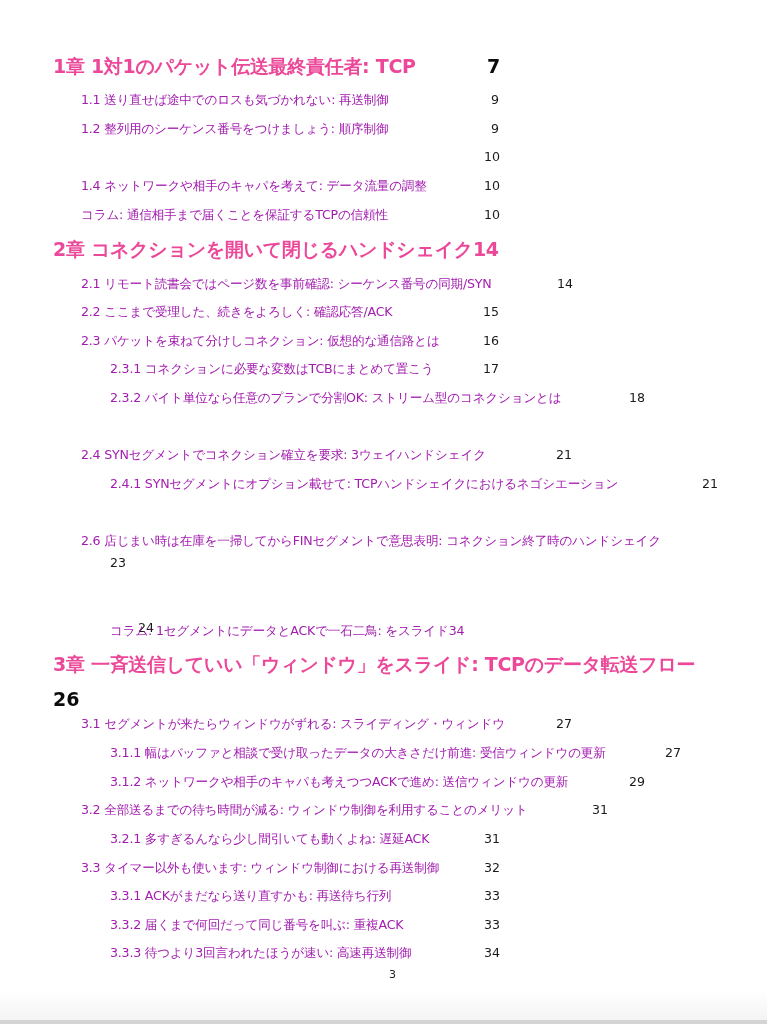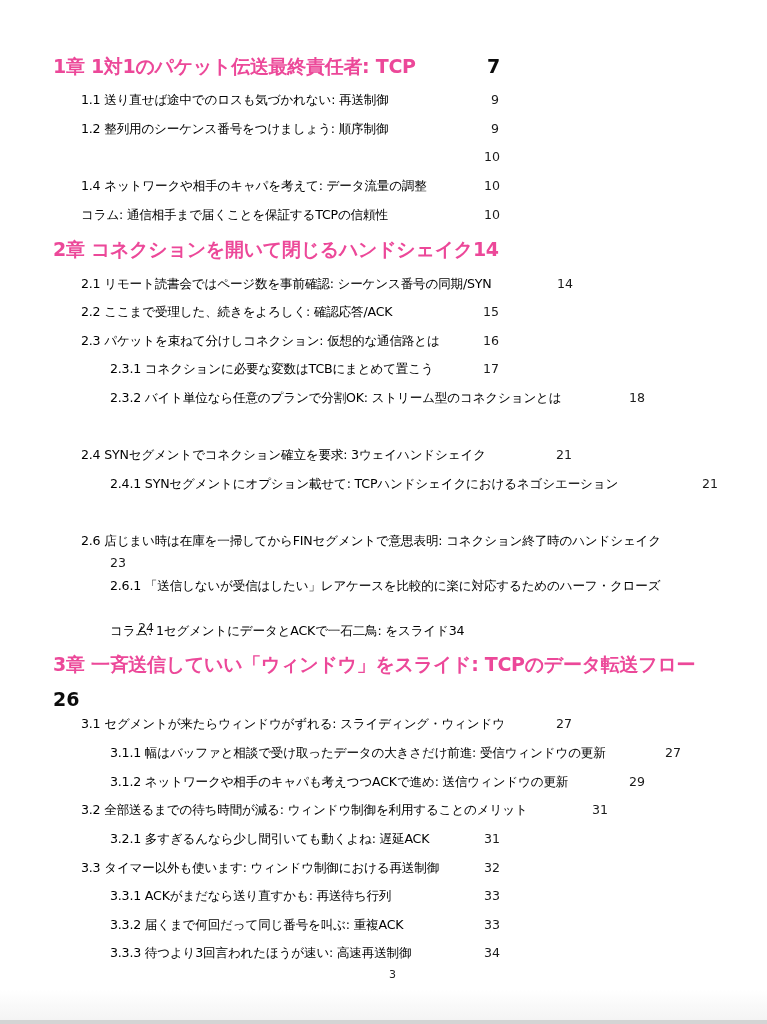--- a/index.html
+++ b/index.html
@@ -7,21 +7,21 @@
     width: 767px; height: 1024px; position: relative; overflow: hidden;
     background: #ffffff; color: #111111;
     font-family: "DejaVu Sans", "Liberation Sans", sans-serif;
   }
   .page { position: absolute; left: 0; top: 0; width: 767px; height: 1020px; background: #ffffff; }
   .bottom-shade { position: absolute; left: 0; top: 990px; width: 767px; height: 30px;
     background: linear-gradient(#ffffff, #f4f4f4); }
   .bottom-rule { position: absolute; left: 0; top: 1020px; width: 767px; height: 4px; background: #d4d4d4; }
   .line { position: absolute; white-space: nowrap; line-height: 1; }
   .ch { font-size: 19px; font-weight: bold; letter-spacing: -0.3px; color: #ec4899; }
-  .it { font-size: 12.6px; color: #000000; letter-spacing: -0.2px; }
+  .it { font-size: 12.6px; color: #a21caf; letter-spacing: -0.2px; }
   .num { position: absolute; white-space: nowrap; line-height: 1; }
   .ch-num { font-size: 19px; font-weight: bold; color: #0c0c0c; }
   .it-num { font-size: 12.6px; color: #1a1a1a; }
   .folio { position: absolute; left: 389px; top: 968px; font-size: 11px; color: #222; }
 </style>
 </head>
 <body>
 
 <div class="page">
 
@@ -63,21 +63,20 @@
   <div class="line it" style="left:81px;top:449px;">2.4 SYNセグメントでコネクション確立を要求: 3ウェイハンドシェイク</div>
   <div class="num it-num" style="left:556px;top:449px;">21</div>
 
   <div class="line it" style="left:110px;top:478px;">2.4.1 SYNセグメントにオプション載せて: TCPハンドシェイクにおけるネゴシエーション</div>
   <div class="num it-num" style="left:702px;top:478px;">21</div>
 
 
   <div class="line it" style="left:81px;top:535px;">2.6 店じまい時は在庫を一掃してからFINセグメントで意思表明: コネクション終了時のハンドシェイク</div>
   <div class="num it-num" style="left:110px;top:557px;">23</div>
 
-  <div class="line it" style="left:110px;top:580px;">2.6.1 「送信しないが受信はしたい」レアケースを比較的に楽に対応するためのハーフ・クローズ</div>
   <div class="num it-num" style="left:138px;top:602px;margin-top:20px;">24</div>
 
   <div class="line it" style="left:110px;top:625px;"><span>コラム: 1セグメントにデータとACKで一石二鳥: をスライド</span><span>34</span></div>
 
   <div class="line ch" style="left:53px;top:655px;">3章 一斉送信していい「ウィンドウ」をスライド: TCPのデータ転送フロー</div>
   <div class="num ch-num" style="left:53px;top:690px;">26</div>
 
   <div class="line it" style="left:81px;top:718px;">3.1 セグメントが来たらウィンドウがずれる: スライディング・ウィンドウ</div>
   <div class="num it-num" style="left:556px;top:718px;">27</div>
 

